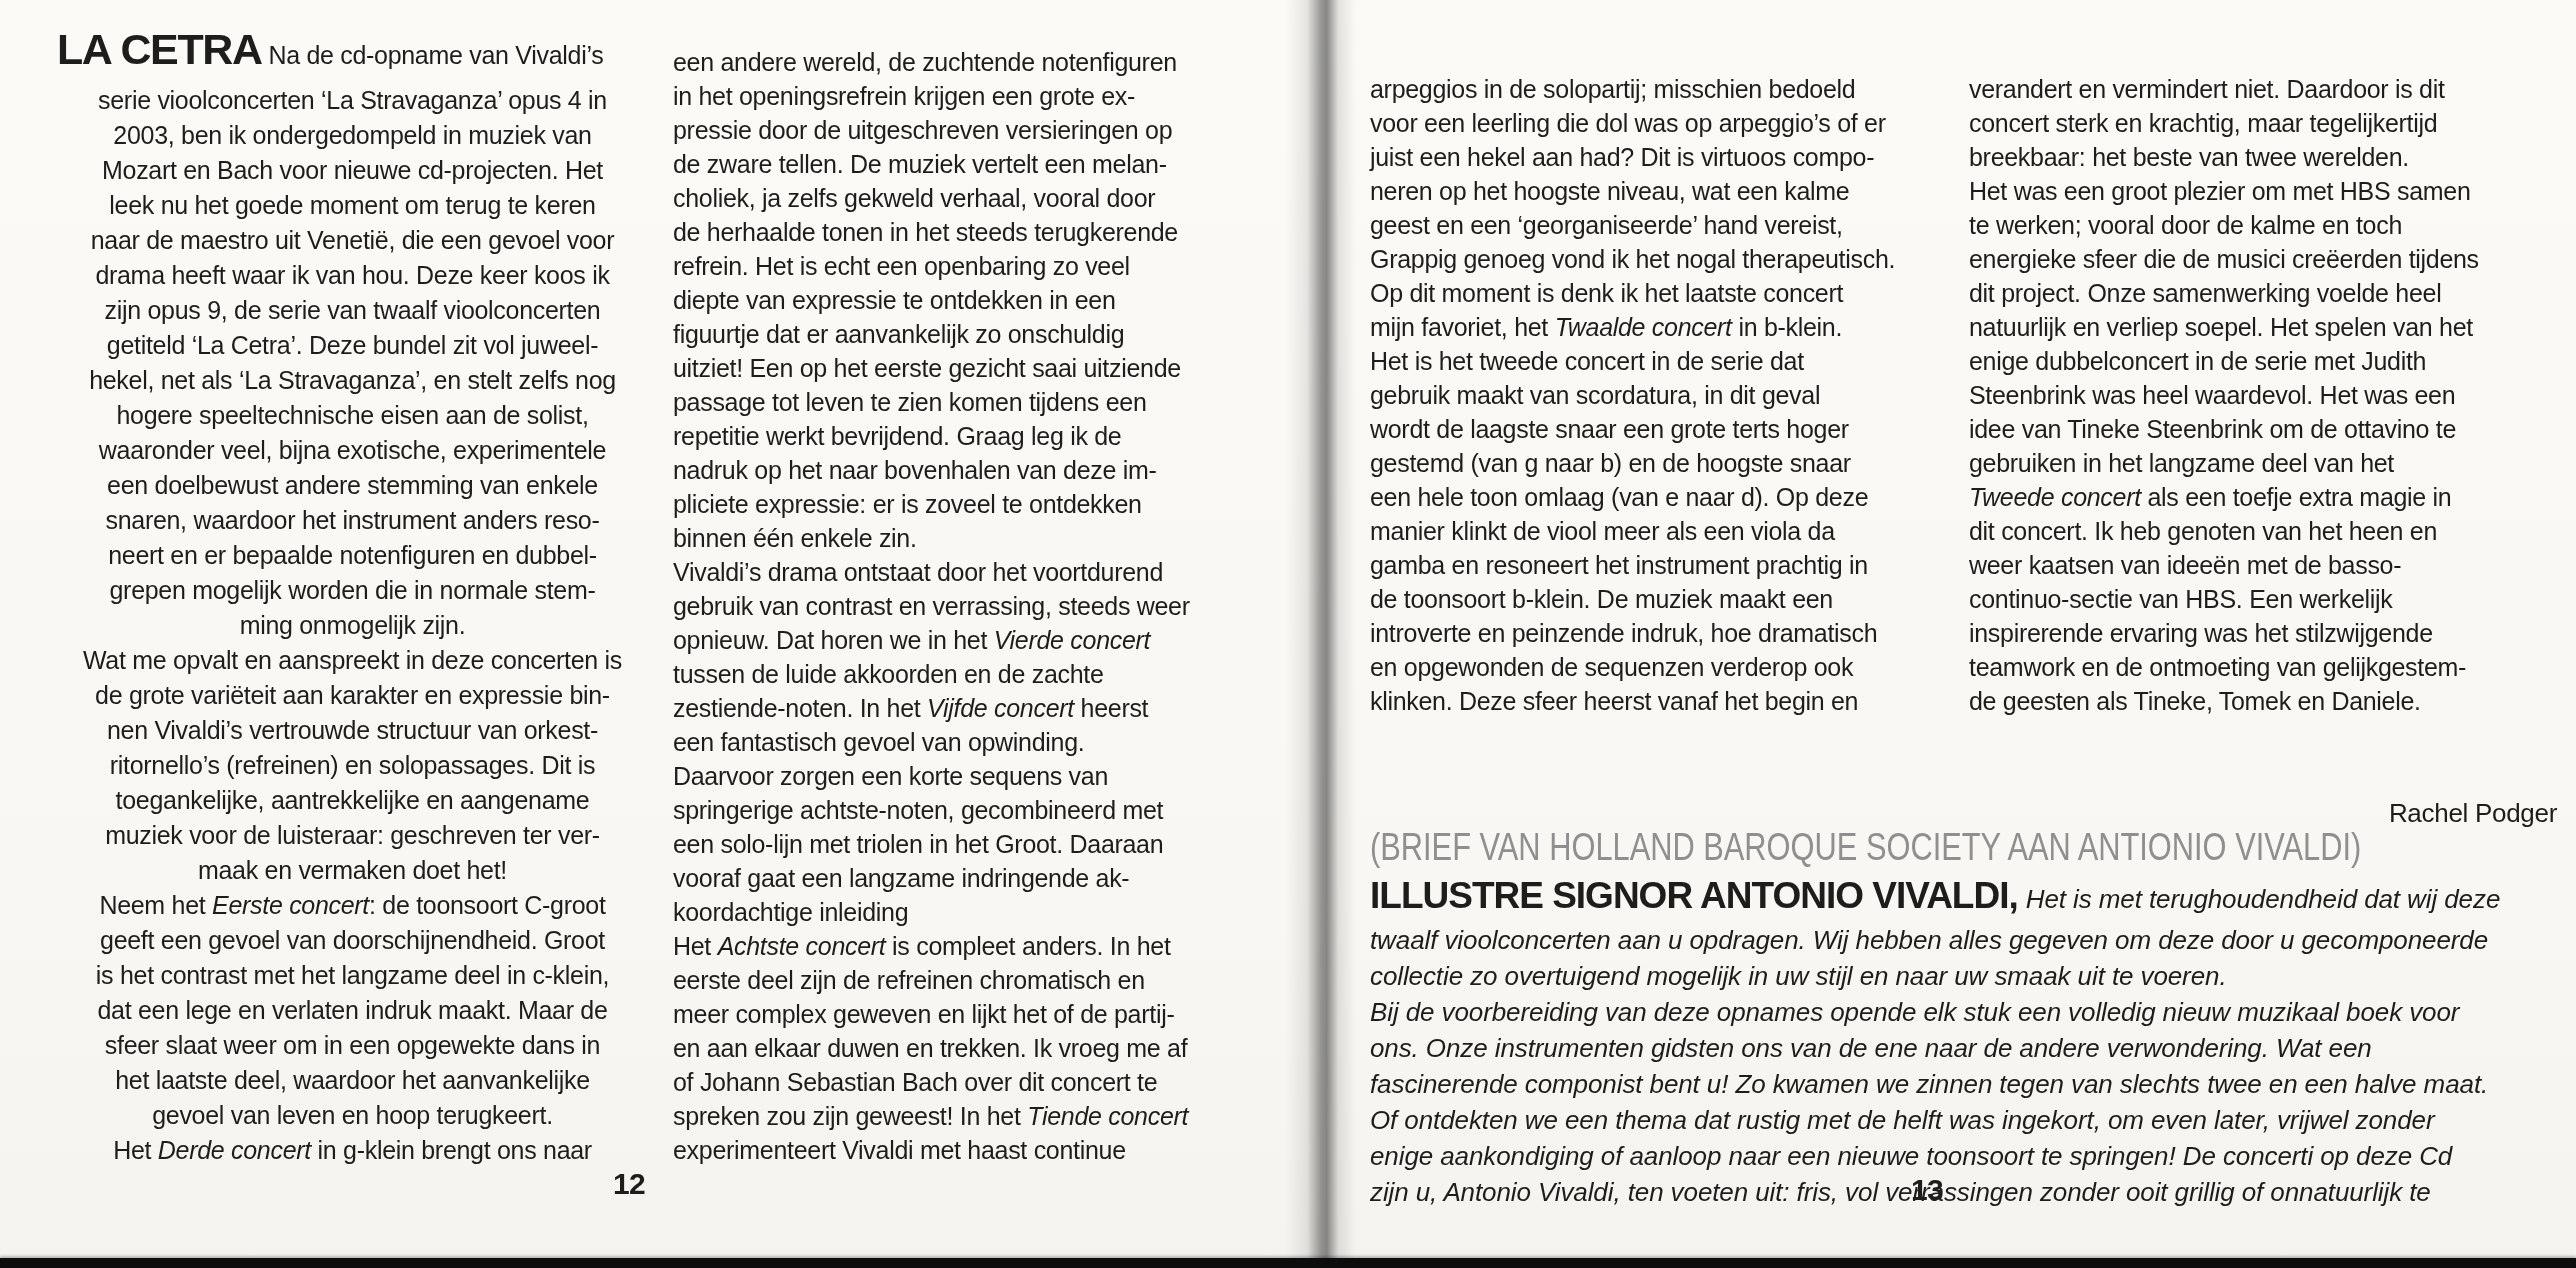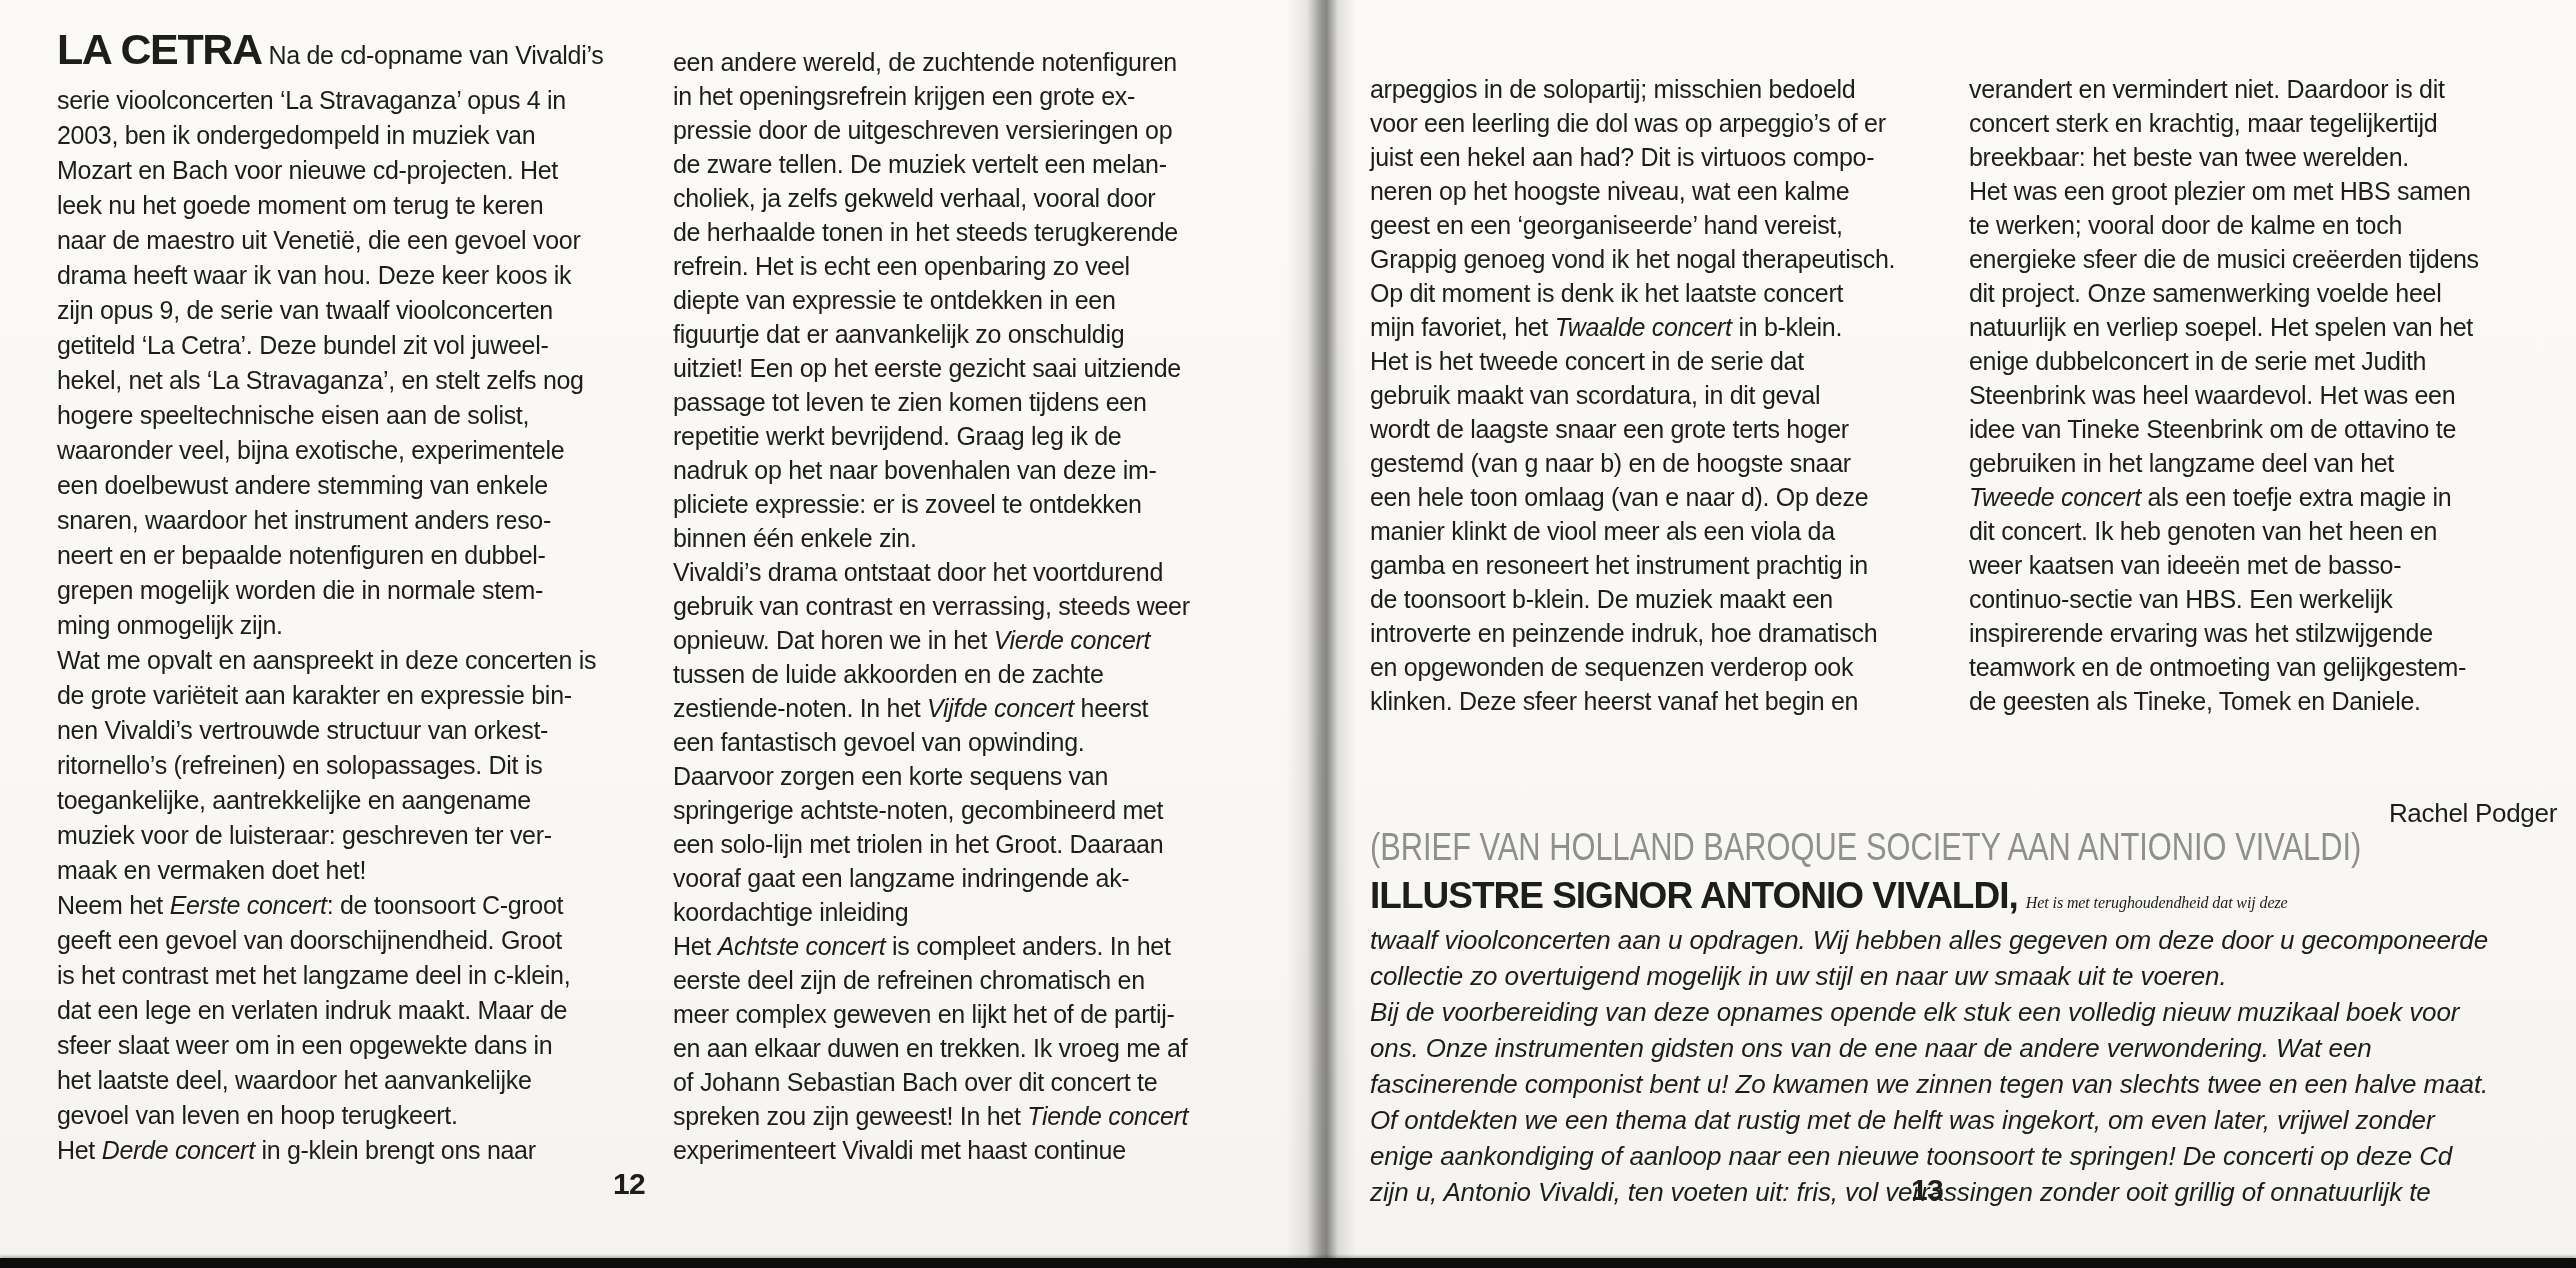--- a/index.html
+++ b/index.html
@@ -4,40 +4,40 @@
 <title>La Cetra booklet spread</title>
 <style>
   html,body{margin:0;padding:0;background:#3a3a3a;}
   .stage{
     position:relative;width:2576px;height:1268px;overflow:hidden;
     background:linear-gradient(180deg,#fbfaf7 0%,#f8f7f3 70%,#f4f3ef 100%);
     font-family:"Liberation Sans",sans-serif;color:#1d1d1b;
   }
   .col{position:absolute;}
   .line{white-space:nowrap;font-size:25px;line-height:34px;letter-spacing:-0.3px;}
-  .col1 .line{line-height:35px;}
+  .col1 .line{line-height:35px;text-align:center;}
   em{font-style:italic;}
   .lead-line{white-space:nowrap;line-height:44px;margin-bottom:1.4px;}
   .headline{font-weight:800;font-size:43px;letter-spacing:-1.4px;margin-top:48px;}
   .lead-rest{font-size:25px;letter-spacing:-0.3px;padding-left:6.8px;}
   .page-number{position:absolute;font-weight:700;font-size:30px;letter-spacing:-0.7px;}
   .gutter{
     position:absolute;top:0;bottom:9.5px;left:1286px;width:70px;
     background:linear-gradient(90deg,rgba(40,40,40,0) 0%,rgba(40,40,40,0.10) 30%,rgba(30,30,30,0.45) 50%,rgba(40,40,40,0.55) 58%,rgba(40,40,40,0.12) 75%,rgba(40,40,40,0) 100%);
   }
   .bottom-edge{position:absolute;left:0;right:0;bottom:0;height:10.2px;background:#0d0d0d;box-shadow:0 -2px 2.7px rgba(0,0,0,0.25);}
   .signature{position:absolute;top:726px;left:0;width:588px;text-align:right;font-size:26px;letter-spacing:-0.3px;}
   .letter{position:absolute;left:1370px;top:825px;width:1198px;}
   .kicker{
     white-space:nowrap;color:#8f8f8f;font-size:39px;font-weight:400;letter-spacing:0;
     transform:scaleX(0.79);transform-origin:left center;
   }
   .salutation-line{white-space:nowrap;margin-top:6.1px;}
   .salutation{font-weight:800;font-size:37px;letter-spacing:-1px;}
-  .letter-first-line{font-style:italic;font-size:16px;letter-spacing:-0.1px;padding-left:8.1px;font-family:Liberation Serif, serif;}
+  .letter-first-line{font-style:italic;font-size:26px;letter-spacing:-0.1px;padding-left:8.1px;}
   .letter-lines .line{font-style:italic;font-size:26px;line-height:36px;letter-spacing:-0.1px;}
   .letter-lines{margin-top:5.4px;}
 </style>
 </head>
 <body>
 
 <div class="stage">
 
   <section>
     <div class="col col1" style="left:57px;top:27px;width:591px;">

